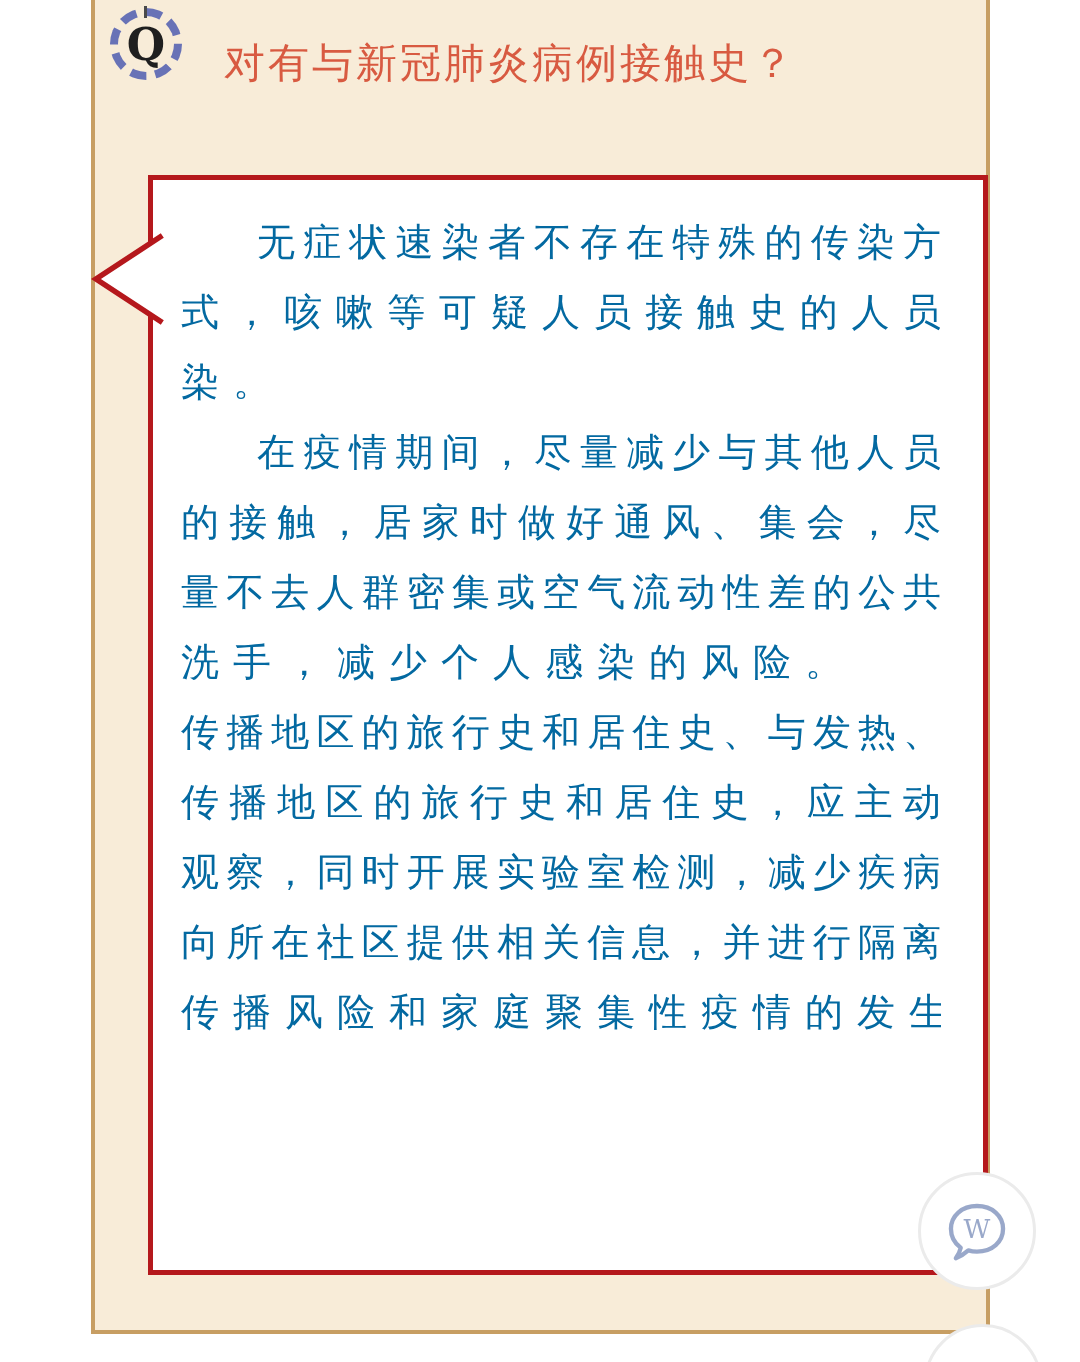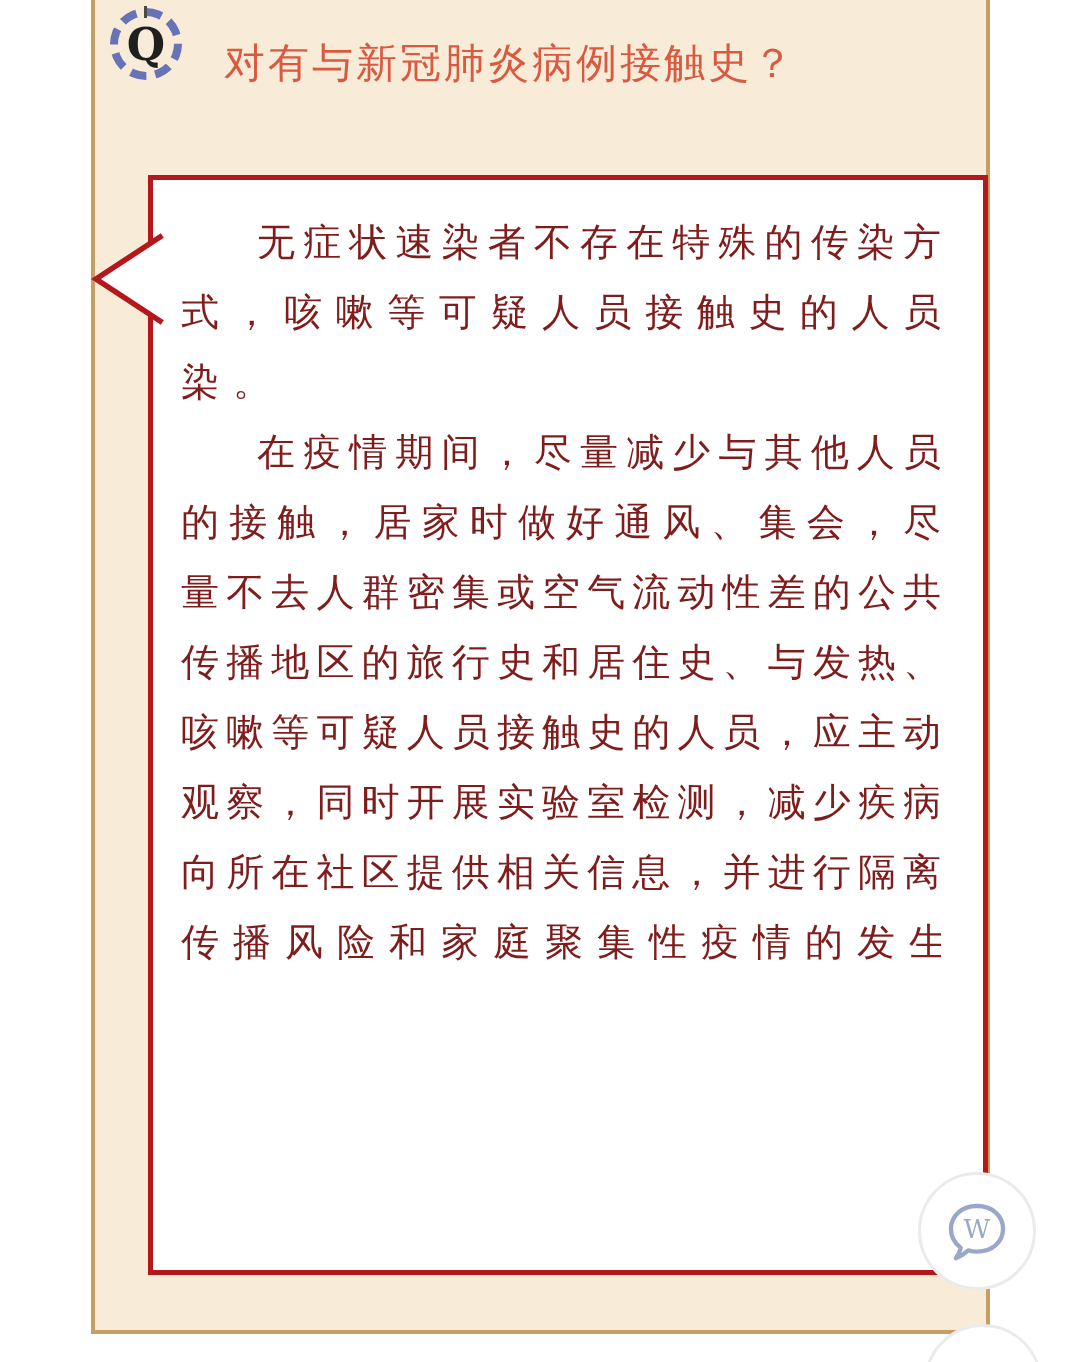--- a/index.html
+++ b/index.html
@@ -59,21 +59,21 @@
   .bubble-tail{
     position:absolute;left:88px;top:231px;
     width:76px;height:96px;
   }
   .bubble-text{
     position:absolute;
     left:153px;top:207px;
     width:812px;
     padding:0 24px 0 28px;
     box-sizing:border-box;
-    color:#7f1d1d;
+    color:#0369a1;
     font-size:38px;
   }
   .t-line{
     height:70px;line-height:70px;
     text-align:justify;
     text-align-last:justify;
     overflow:hidden;
     white-space:nowrap;
   }
   .t-line.indent{padding-left:76px;}
@@ -118,22 +118,23 @@
     <polyline points="72,6 8,48 72,90" fill="none" stroke="#b5181c" stroke-width="5.5" stroke-linecap="square" stroke-linejoin="miter"></polyline>
   </svg>
 
   <div class="bubble-text">
     <div class="t-line indent">无症状速染者不存在特殊的传染方</div>
     <div class="t-line">式，咳嗽等可疑人员接触史的人员</div>
     <div class="t-line plain">染。</div>
     <div class="t-line indent">在疫情期间，尽量减少与其他人员</div>
     <div class="t-line">的接触，居家时做好通风、集会，尽</div>
     <div class="t-line">量不去人群密集或空气流动性差的公共</div>
+    <div class="t-line plain">洗手，减少个人感染的风险。</div>
     <div class="t-line">传播地区的旅行史和居住史、与发热、</div>
-    <div class="t-line">咳嗽等可疑人员接触史的人员，应主动</div>
+    <div class="t-line">传播地区的旅行史和居住史，应主动</div>
     <div class="t-line">观察，同时开展实验室检测，减少疾病</div>
     <div class="t-line">向所在社区提供相关信息，并进行隔离</div>
     <div class="t-line plain">传播风险和家庭聚集性疫情的发生。</div>
   </div>
 
   <div class="fab wechat">
     <svg class="w-icon" viewBox="0 0 70 70" width="76" height="76">
       <path d="M35 12
                C 49 12 59 21 59 33
                C 59 45 49 54 35 54

